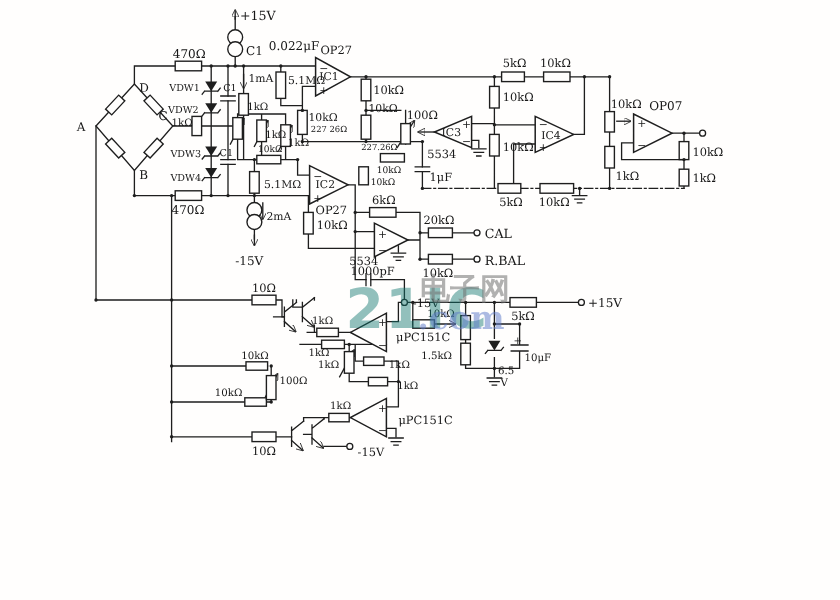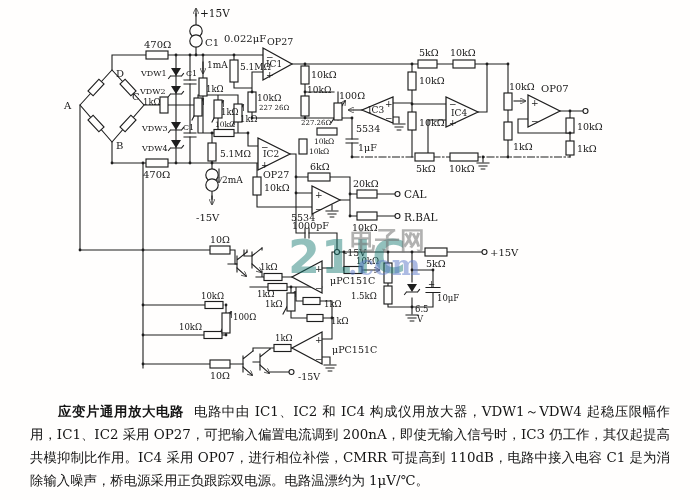--- a/index.html
+++ b/index.html
@@ -392,17 +392,14 @@
         <text x="490" y="256" font-size="10">+15V</text>
       </g>
   </svg>
 
   <div id="watermark">
     <span class="wm-red" style="color: #0f766e;">21IC</span>
     <span class="wm-cn" style="color: #737373;">电子网</span>
     <span class="wm-com" style="color: rgb(91, 121, 201);">.com</span>
   </div>
 
-  <div class="caption">
-    <p><b>应变片通用放大电路</b><span>电路中由 IC1、IC2 和 IC4 构成仪用放大器，VDW1～VDW4 起稳压限幅作用，IC1、IC2 采用 OP27，可把输入偏置电流调到 200nA，即使无输入信号时，IC3 仍工作，其仅起提高共模抑制比作用。IC4 采用 OP07，进行相位补偿，CMRR 可提高到 110dB，电路中接入电容 C1 是为消除输入噪声，桥电源采用正负跟踪双电源。电路温漂约为 1μV/℃。</span></p>
-  </div>
 
 </div>
 
 </body></html>

